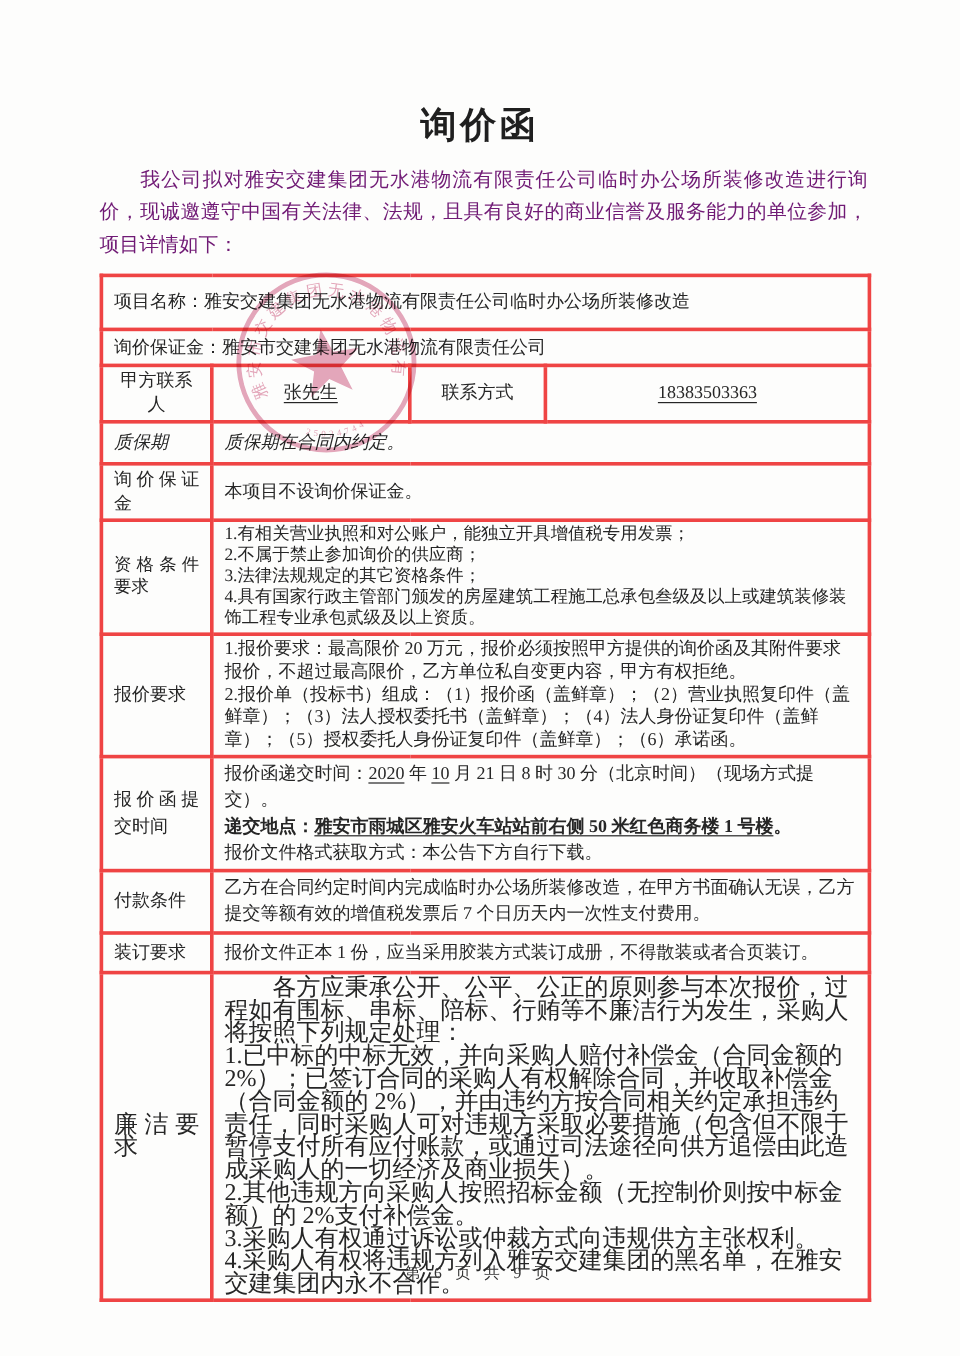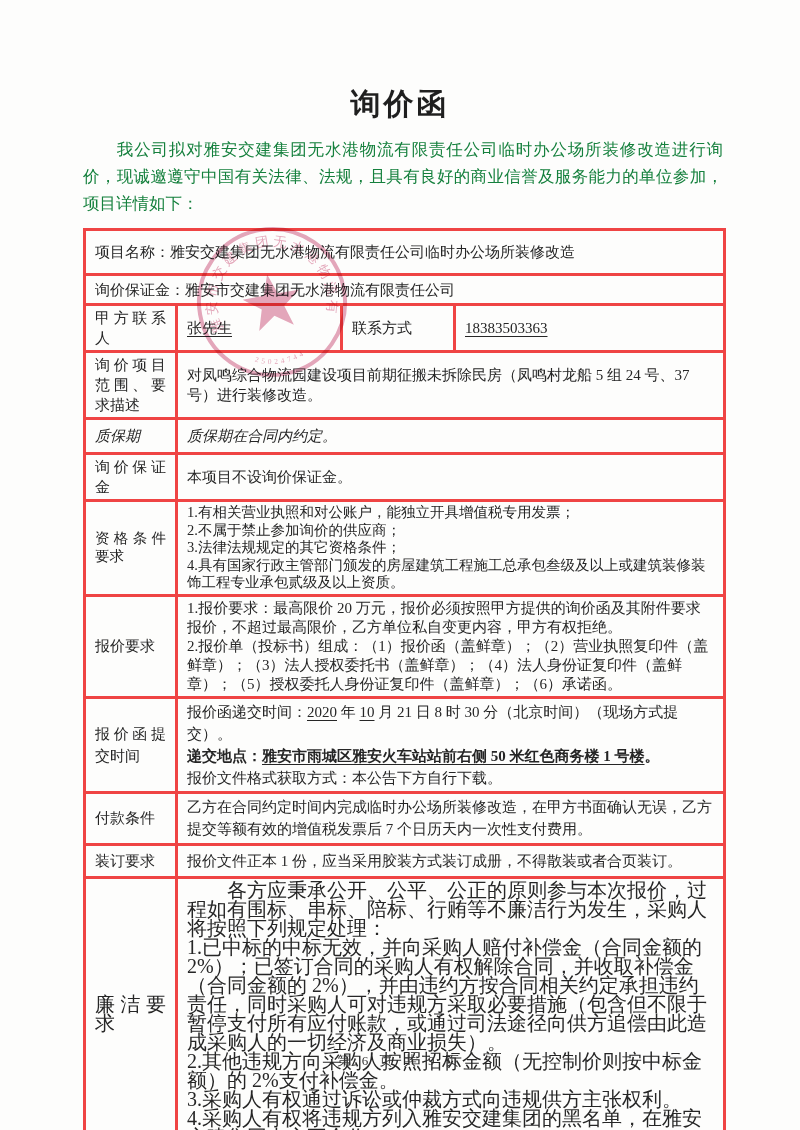--- a/index.html
+++ b/index.html
@@ -9,39 +9,39 @@
     background:#fdfdfc; color:#2b2b2b; overflow:hidden;
   }
   .doc-title {
     position:absolute; top:84px; left:0; width:100%;
     text-align:center; font-size:30px; font-weight:bold; letter-spacing:3px;
     color:#1f1f1f;
   }
   .intro {
     position:absolute; top:136px; left:83px; width:640px;
     font-size:16.5px; line-height:27px; text-align:justify; text-indent:2.05em;
-    color:#15803d;
+    color:#701a75;
   }
   table.inq {
     position:absolute; top:228px; left:83px; width:640px;
     border-collapse:collapse; table-layout:fixed;
     font-size:15px; color:#262626;
   }
   table.inq td {
     border:3px solid #ef4444; vertical-align:middle;
     padding:2px 9px; line-height:20px; overflow:hidden;
   }
   td.lblcell {
     padding:2px 6px; text-align:justify; text-justify:inter-character;
     line-height:20px;
     margin-top:32px;
   }
   tr.r1 td { height:45px; }
   tr.r2 td { height:30px; }
-  tr.r3 td { height:25px; }
+  tr.r3 td { height:25px;text-align:center; }
   tr.r4 td { height:45px; }
   tr.r5 td { height:35px;font-style:italic; }
   tr.r6 td { height:38px; }
   tr.r7 td { height:89px; line-height:17.5px; font-size:14.5px; }
   tr.r8 td { height:95px; line-height:19px; }
   tr.r9 td { height:70px; line-height:22px; }
   tr.r10 td { height:52px; line-height:22px; }
   tr.r11 td { height:33px; }
   tr.r12 td { height:230px; line-height:19px; font-size:20px; }
   .u { text-decoration:underline; text-underline-offset:3px; }
@@ -81,24 +81,20 @@
       <tr class="r2">
         <td colspan="4">
           <span>询价保证金：</span><span>雅安市交建集团无水港物流有限责任公司</span>
         </td>
       </tr>
       <tr class="r3">
         <td class="lblcell">甲方联系人</td>
         <td><span class="u">张先生</span></td>
         <td>联系方式</td>
         <td><span class="u">18383503363</span></td>
-      </tr>
-      <tr class="r4">
-        <td class="lblcell">询价项目范围、要求描述</td>
-        <td colspan="3">对凤鸣综合物流园建设项目前期征搬未拆除民房（凤鸣村龙船 5 组 24 号、37 号）进行装修改造。</td>
       </tr>
       <tr class="r5">
         <td class="lblcell">质保期</td>
         <td colspan="3">质保期在合同内约定。</td>
       </tr>
       <tr class="r6">
         <td class="lblcell">询价保证金</td>
         <td colspan="3">本项目不设询价保证金。</td>
       </tr>
       <tr class="r7">

